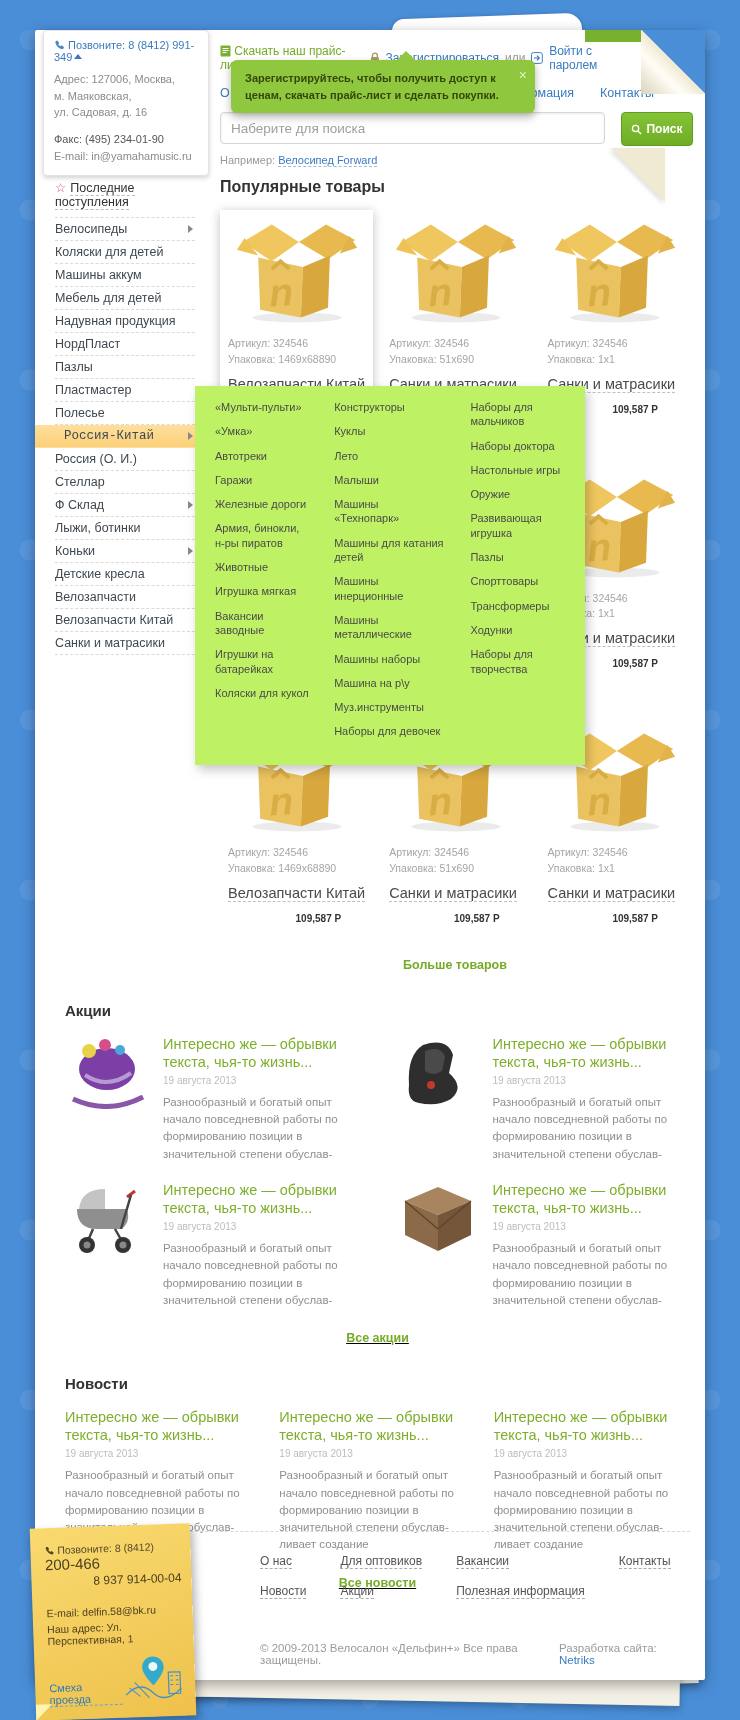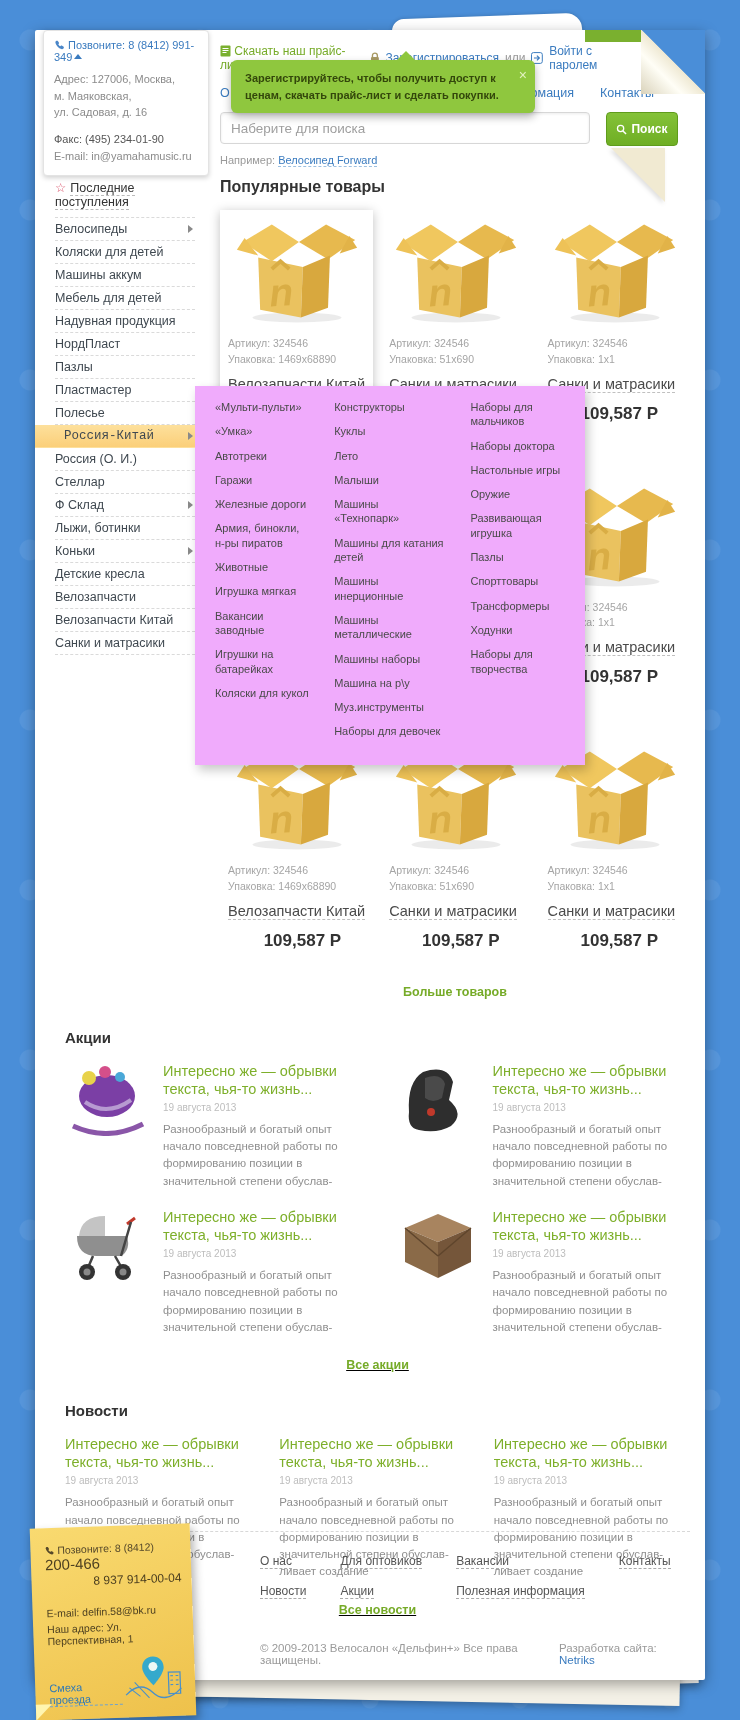--- a/index.html
+++ b/index.html
@@ -29,21 +29,21 @@
   .contact-card{position:absolute;left:8px;top:0;width:144px;background:#fff;border:1px solid #e3e3e3;border-radius:4px;box-shadow:0 2px 5px rgba(0,0,0,.18);padding:8px 10px 10px;z-index:15;font-size:11px;}
   .cc-phone{color:#3a7bbf;font-size:11px;margin-bottom:8px;}
   .cc-caret{display:inline-block;width:0;height:0;border-left:4px solid transparent;border-right:4px solid transparent;border-bottom:5px solid #3a7bbf;vertical-align:2px;margin-left:2px;}
   .cc-line{color:#8b8b8b;line-height:1.5;}
   .cc-dark{color:#555;margin-top:10px;line-height:1.6;}
   .navrow{margin:14px 15px 0 185px;display:flex;font-size:12.5px;}
   .nav-right{margin-left:auto;display:flex;gap:26px;padding-right:36px;}
   .tooltip{position:absolute;left:196px;top:30px;width:268px;background:#8fc73e;border-radius:6px;padding:10px 22px 10px 14px;box-shadow:0 4px 8px rgba(0,0,0,.3);color:#33470b;font-weight:bold;font-size:11px;line-height:1.5;z-index:25;}
   .tooltip:before{content:"";position:absolute;top:-9px;left:166px;border-left:9px solid transparent;border-right:9px solid transparent;border-bottom:9px solid #8fc73e;}
   .tt-close{position:absolute;top:5px;right:8px;color:#e3f3c2;font-weight:normal;font-size:14px;cursor:pointer;}
-  .searchrow{margin:12px 27px 0 185px;display:flex;gap:16px;}
+  .searchrow{margin:12px 12px 0 185px;display:flex;gap:16px;}
   .search-input{flex:1;height:30px;border:1px solid #d7d7d7;border-radius:4px;padding:0 10px;font-size:13.5px;color:#555;background:#fff;box-shadow:inset 0 1px 3px rgba(0,0,0,.08);}
   .search-input::placeholder{color:#9e9e9e;}
   .search-btn{width:70px;height:32px;background:linear-gradient(#84c238,#6fae24);border:1px solid #5f9c1c;border-radius:4px;color:#fff;font-size:12px;font-weight:bold;display:flex;align-items:center;justify-content:center;gap:4px;cursor:pointer;}
   .hintrow{margin:8px 15px 0 185px;font-size:11px;color:#9a9a9a;}
   .hint-link{color:#3a7bbf;border-bottom:1px dashed #9cc0e2;}
 
   
   .content{display:flex;padding:10px 15px 0 20px;}
   .sidebar{width:140px;margin-right:25px;flex:none;font-size:12.5px;}
   .featured{color:#333;padding:4px 0 8px;border-bottom:1px dashed #dadada;}
@@ -54,25 +54,25 @@
   .s-item.active{background:linear-gradient(#fde09c,#fbcf79);margin-left:-20px;padding-left:29px;border-bottom:1px solid transparent;z-index:41;position:relative;font-family:Liberation Mono, monospace;}
   .main{flex:1;min-width:0;}
   .sec-title{font-size:16px;font-weight:bold;color:#333;margin:2px 0 14px;}
   .pgrid{display:grid;grid-template-columns:repeat(3,1fr);column-gap:8px;row-gap:42px;}
   .card{padding:6px 8px 8px;position:relative;}
   .card.hovered{background:#fff;box-shadow:0 2px 10px rgba(0,0,0,.25);z-index:5;}
   .card svg.box{display:block;margin:0 auto 10px;}
   .sku-line{font-size:10.5px;color:#a5a5a5;line-height:1.5;}
   .pname{font-size:14.5px;color:#4a4a4a;margin-top:8px;white-space:nowrap;}
   .pname span{border-bottom:1px dashed #c0c0c0;}
-  .pprice{font-size:17px;font-weight:bold;color:#333;text-align:right;padding-right:24px;margin-top:12px;}
+  .pprice{font-size:10px;font-weight:bold;color:#333;text-align:right;padding-right:24px;margin-top:12px;}
   .more-link{text-align:center;margin:26px 0 0;font-size:12.5px;font-weight:bold;}
 
   
-  .flyout{position:absolute;left:160px;top:356px;width:362px;background:#f0abfc;box-shadow:3px 5px 10px rgba(0,0,0,.22);padding:14px 8px 16px 20px;display:flex;gap:24px;z-index:40;}
+  .flyout{position:absolute;left:160px;top:356px;width:362px;background:#bef264;box-shadow:3px 5px 10px rgba(0,0,0,.22);padding:14px 8px 16px 20px;display:flex;gap:24px;z-index:40;}
   .f-col{display:flex;flex-direction:column;}
   .f-col.c1{width:100px;}
   .f-col.c2{width:118px;}
   .f-col.c3{width:112px;}
   .f-item{font-size:11px;color:#4a4a4a;margin-bottom:10px;line-height:1.3;cursor:pointer;}
 
   
   .section{padding:0 15px 0 30px;}
   .h2{font-size:15px;font-weight:bold;color:#333;margin:30px 0 16px;}
   .promo-grid{display:grid;grid-template-columns:1fr 1fr;column-gap:34px;row-gap:18px;}

